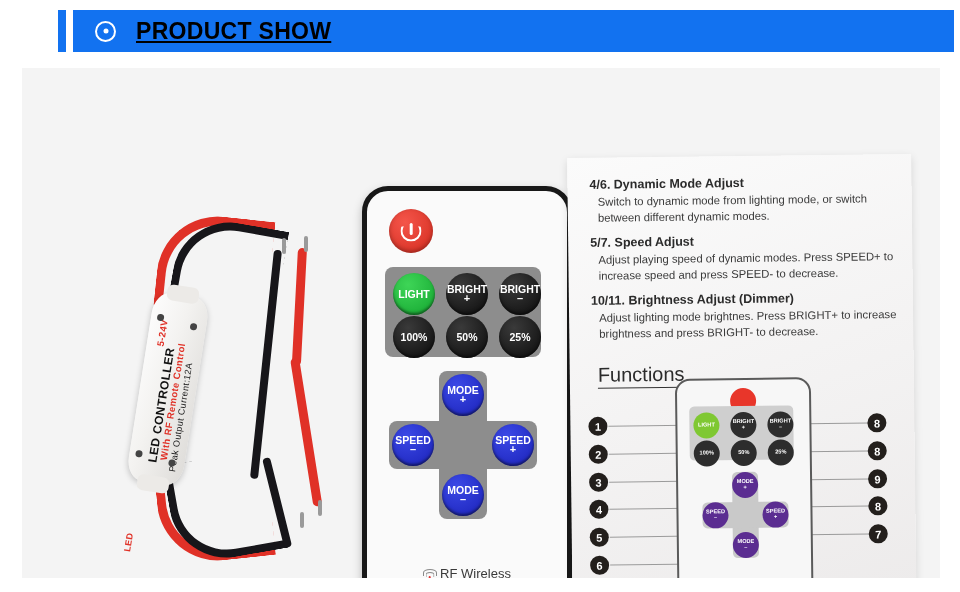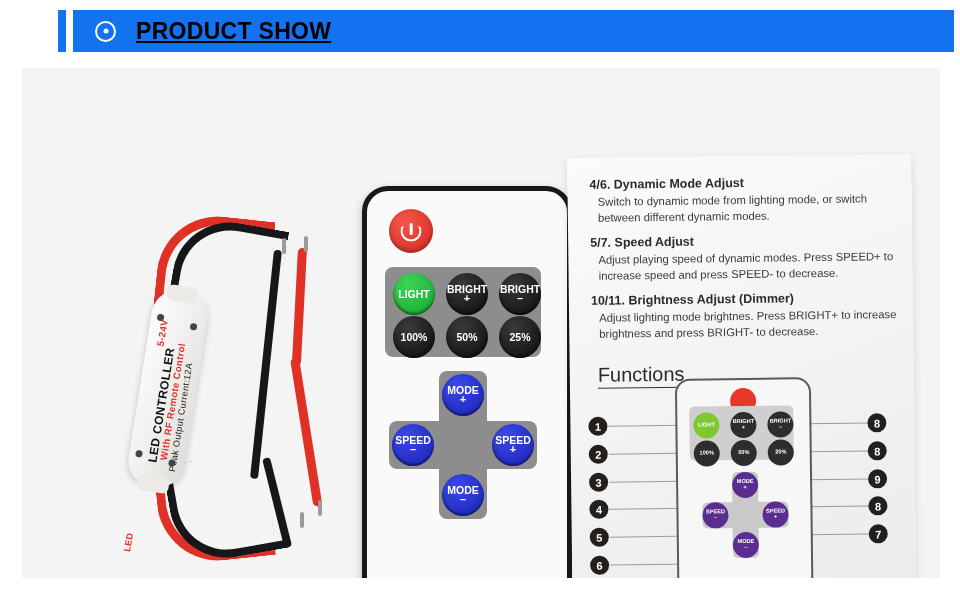--- a/index.html
+++ b/index.html
@@ -213,20 +213,23 @@
         <div class="k blue" style="left:103px;top:53px;">
           <span>SPEED</span>
           <span class="sgn">+</span>
         </div>
         <div class="k blue" style="left:53px;top:103px;">
           <span>MODE</span>
           <span class="sgn">–</span>
         </div>
       </div>
 
+      <div class="rf">
+        <span class="rf-ico"><i></i><i></i><i></i></span><span>RF Wireless</span>
+      </div>
     </div>
 
     <div class="sheet">
       <div class="sh-in">
         <div class="h-st">4/6. Dynamic Mode Adjust</div>
         <div class="p-st">Switch to dynamic mode from lighting mode, or switch between different dynamic modes.</div>
         <div class="h-st">5/7. Speed Adjust</div>
         <div class="p-st">Adjust playing speed of dynamic modes. Press SPEED+ to increase speed and press SPEED- to decrease.</div>
         <div class="h-st">10/11. Brightness Adjust (Dimmer)</div>
         <div class="p-st">Adjust lighting mode brightnes. Press BRIGHT+ to increase brightness and press BRIGHT- to decrease.</div>

